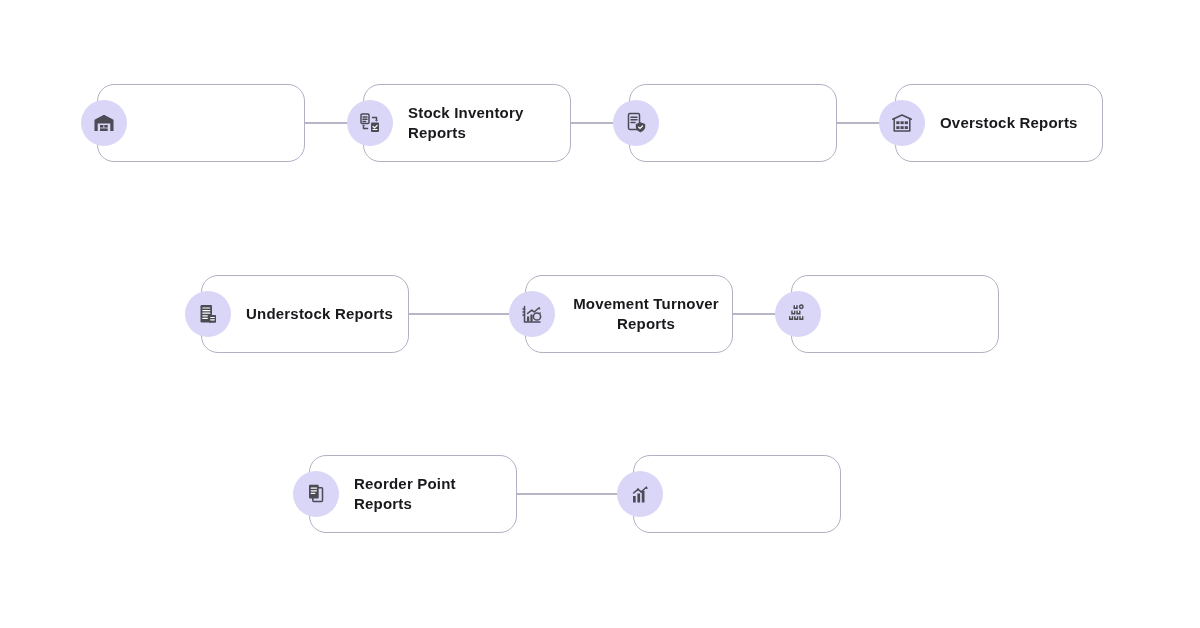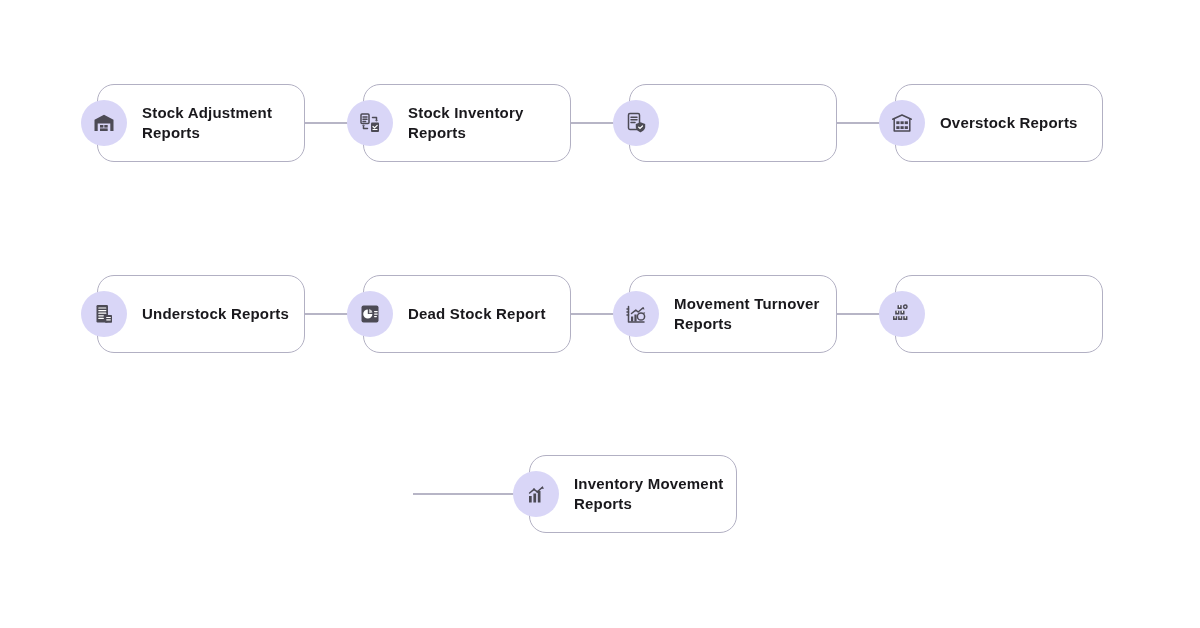--- a/index.html
+++ b/index.html
@@ -11,21 +11,21 @@
     background: #ffffff;
     font-family: "Liberation Sans", sans-serif;
     overflow: hidden;
   }
   .row {
     display: flex;
     align-items: center;
     justify-content: center;
   }
   .row-1 { margin-top: 84px; }
-  .row-2 { margin-top: 113px; }
+  .row-2 { margin-top: 113px; text-align: center; }
   .row-3 { margin-top: 102px; position: relative; left: -25px; }
   .card {
     position: relative;
     width: 208px;
     height: 78px;
     background: #ffffff;
     border: 1.3px solid #b2b0c3;
     border-radius: 17px;
     display: flex;
     align-items: center;
@@ -74,21 +74,20 @@
 
     <div class="card">
       <div class="badge">
         <svg width="24" height="24" viewBox="0 0 24 24">
           <path class="icf" d="M2.5 20V8.8L12 3.7l9.5 5.1V20h-3.2v-7.6H5.7V20H2.5z"></path>
           <rect class="icf" x="8" y="14" width="3.4" height="2.6"></rect>
           <rect class="icf" x="12.3" y="14" width="3.4" height="2.6"></rect>
           <rect class="icf" x="8" y="17.4" width="7.7" height="2.6"></rect>
         </svg>
       </div>
-      <div class="label">Stock Adjustment Reports</div>
     </div>
 
     <div class="connector"></div>
 
     <div class="card">
       <div class="badge">
         <svg width="24" height="24" viewBox="0 0 24 24">
           <rect class="ic" x="3" y="3" width="8" height="9.5" rx="1"></rect>
           <path class="ic" d="M5 6h4M5 8.3h4M5 10.6h2.6"></path>
           <rect class="icf" x="13" y="11.5" width="8" height="9.5" rx="1"></rect>
@@ -144,31 +143,20 @@
           <path class="icw" d="M6.8 6h7M6.8 8.6h7M6.8 11.2h7M6.8 13.8h4.5M6.8 16.4h4.5"></path>
           <rect class="icf" x="13" y="13" width="7" height="7.8" rx="0.8" stroke="#ffffff" stroke-width="1"></rect>
           <path class="icw" d="M14.7 15.5h3.6M14.7 17.8h3.6"></path>
         </svg>
       </div>
       <div class="label">Understock Reports</div>
     </div>
 
     <div class="connector"></div>
 
-    <div class="card">
-      <div class="badge">
-        <svg width="24" height="24" viewBox="0 0 24 24">
-          <rect class="icf" x="3.5" y="3.5" width="17" height="17" rx="2"></rect>
-          <path d="M9.8 7.4a4.6 4.6 0 1 0 4.6 4.6h-4.6V7.4z" fill="#ffffff"></path>
-          <path d="M11.2 6.9a4.6 4.6 0 0 1 3.3 3.7l-3.3.6V6.9z" fill="#ffffff" opacity="0.75"></path>
-          <path class="icw" d="M16.6 9.6h2.6M16.6 12.1h2.6M16.6 14.6h1.8"></path>
-        </svg>
-      </div>
-      <div class="label">Dead Stock Report</div>
-    </div>
 
     <div class="connector"></div>
 
     <div class="card">
       <div class="badge">
         <svg width="24" height="24" viewBox="0 0 24 24">
           <path class="ic" d="M4.5 4.5V20h15.5"></path>
           <path class="ic" d="M3 7h1.5M3 10h1.5M3 13h1.5"></path>
           <rect class="icf" x="7" y="14.5" width="2.2" height="5"></rect>
           <rect class="icf" x="10.4" y="12.5" width="2.2" height="7"></rect>
@@ -195,36 +183,45 @@
           <rect class="icf" x="13.2" y="14.2" width="4.2" height="3.8"></rect>
           <path class="icw" d="M9.6 3.6v1.2M7.3 9.1v1.2M12.4 9.1v1.2M5.1 14.6v1.2M10.2 14.6v1.2M15.3 14.6v1.2"></path>
         </svg>
       </div>
     </div>
 
   </div>
 
   <div class="row row-3">
 
+    <div class="card">
+      <div class="badge">
+        <svg width="24" height="24" viewBox="0 0 24 24">
+          <rect class="ic" x="8.8" y="5.8" width="9.7" height="13.7" rx="1"></rect>
+          <rect class="icf" x="5" y="2.8" width="9.7" height="13.7" rx="1"></rect>
+          <path class="icw" d="M7.2 6.2h5.3M7.2 8.8h5.3M7.2 11.4h3.6"></path>
+        </svg>
+      </div>
+      <div class="label">Reorder Point Reports</div>
+    </div>
 
     <div class="connector"></div>
 
 
     <div class="connector"></div>
 
     <div class="card">
       <div class="badge">
         <svg width="24" height="24" viewBox="0 0 24 24">
           <rect class="icf" x="5" y="14" width="2.7" height="6.5"></rect>
           <rect class="icf" x="9.4" y="11.5" width="2.7" height="9"></rect>
           <rect class="icf" x="13.8" y="9" width="2.7" height="11.5"></rect>
           <path class="ic" d="M5.6 11l4.4-3.6 3.4 2.4 5-4.6"></path>
           <circle class="icf" cx="10" cy="7.4" r="1.1"></circle>
           <circle class="icf" cx="13.4" cy="9.8" r="1.1"></circle>
           <path class="icf" d="M18.8 4.2l1 2.7-2.8-.4z"></path>
         </svg>
       </div>
-      <div class="label">Inventory Movement Reports</div>
     </div>
 
   </div>
 
 </div>
 
 </body></html>

